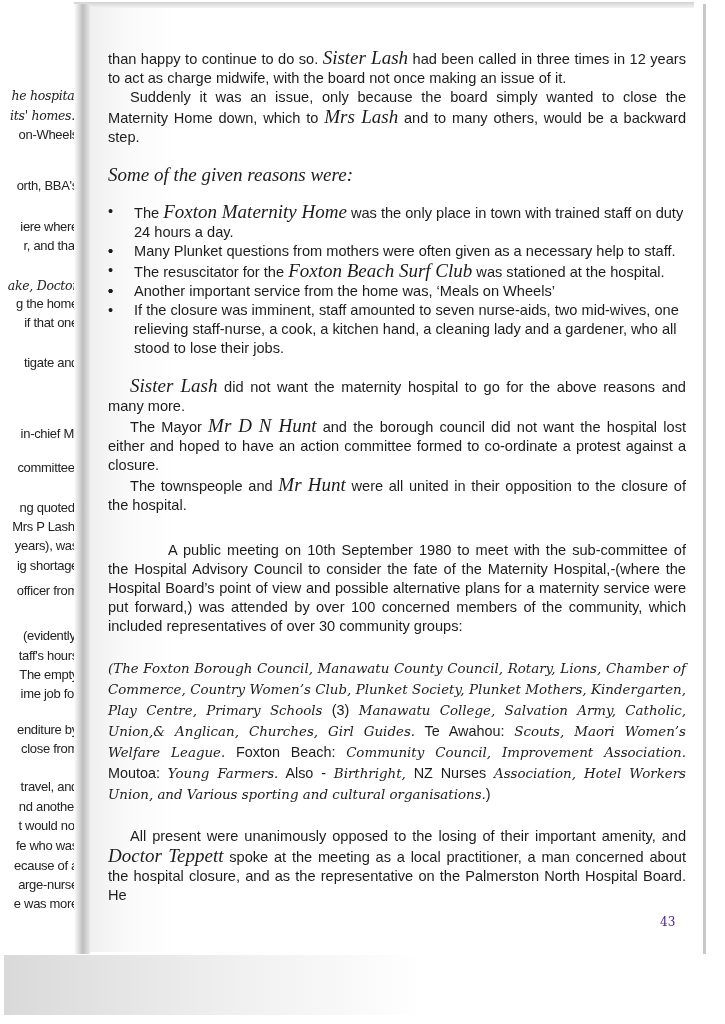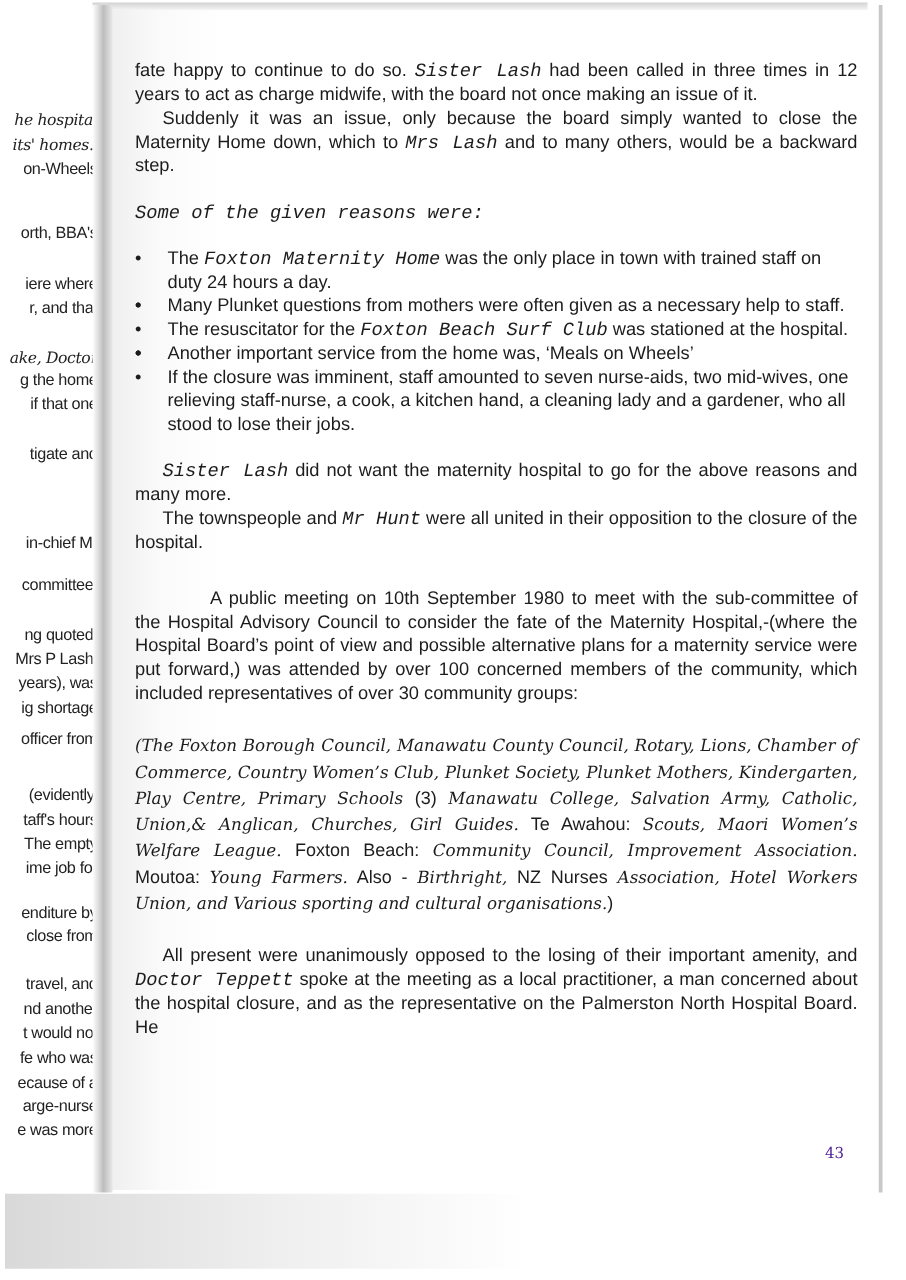--- a/index.html
+++ b/index.html
@@ -40,21 +40,21 @@
   }
   .content {
     position: absolute; left: 108px; top: 48px; width: 578px;
     font-family: "Liberation Sans", sans-serif;
     font-size: 14.6px; line-height: 19px; color: #1c1c1c;
   }
   .content p { margin: 0; }
   .indent { text-indent: 22px; }
   .justify { text-align: justify; }
   .it { font-style: italic; }
-  .serif-it { font-family: Liberation Mono, monospace; font-style: italic; font-size: 15px; }
+  .serif-it { font-family: Liberation Serif, serif; font-style: italic; font-size: 19px; }
   .gap { height: 18px; }
   ul.reasons { list-style: none; margin: 0; padding: 0; }
   ul.reasons li { position: relative; padding-left: 26px; }
   ul.reasons li .bullet { position: absolute; left: 0; top: 0; }
   .groups { font-family: "DejaVu Serif", serif; font-style: italic; font-size: 13.4px; line-height: 21px; text-align: justify; }
   .groups .up { font-style: normal; font-family: "Liberation Sans", sans-serif; font-size: 14.4px; }
   .page-number {
     position: absolute; left: 660px; top: 915px;
     font-family: "DejaVu Serif", serif; font-size: 12px; color: #4c1d95;
   }
@@ -96,21 +96,21 @@
 </div>
 
 <div class="bottom-shadow"></div>
 <div class="page"></div>
 <div class="gutter-top"></div>
 <div class="gutter"></div>
 <div class="page-right-edge"></div>
 
 <div class="content">
   <p class="justify">
-    <span>fate happy to continue to do so. </span><span class="serif-it">Sister Lash</span><span> had been called in three times in 12 years to act as charge midwife, with the board not once making an issue of it.</span>
+    <span>than happy to continue to do so. </span><span class="serif-it">Sister Lash</span><span> had been called in three times in 12 years to act as charge midwife, with the board not once making an issue of it.</span>
   </p>
   <p class="indent justify">
     <span>Suddenly it was an issue, only because the board simply wanted to close the Maternity Home down, which to </span><span class="serif-it">Mrs Lash</span><span> and to many others, would be a backward step.</span>
   </p>
   <div class="gap"></div>
   <p class="serif-it">Some of the given reasons were:</p>
   <div class="gap"></div>
   <ul class="reasons">
     <li><span class="bullet">•</span><span>The </span><span class="serif-it">Foxton Maternity Home</span><span> was the only place in town with trained staff on duty 24 hours a day.</span></li>
     <li><span class="bullet">•</span></li>
@@ -119,20 +119,23 @@
     <li><span class="bullet">•</span></li>
     <li><span class="bullet">•</span></li>
     <li><span class="bullet">•</span><span>Another important service from the home was, ‘Meals on Wheels’</span></li>
     <li><span class="bullet">•</span><span>If the closure was imminent, staff amounted to seven nurse-aids, two mid-wives, one relieving staff-nurse, a cook, a kitchen hand, a cleaning lady and a gardener, who all stood to lose their jobs.</span></li>
   </ul>
   <div class="gap"></div>
   <p class="indent justify">
     <span class="serif-it">Sister Lash</span><span> did not want the maternity hospital to go for the above reasons and many more.</span>
   </p>
   <p class="indent justify">
+    <span>The Mayor </span><span class="serif-it">Mr D N Hunt</span><span> and the borough council did not want the hospital lost either and hoped to have an action committee formed to co-ordinate a protest against a closure.</span>
+  </p>
+  <p class="indent justify">
     <span>The townspeople and </span><span class="serif-it">Mr Hunt</span><span> were all united in their opposition to the closure of the hospital.</span>
   </p>
   <div class="gap" style="height:26px"></div>
   <p class="justify" style="text-indent:60px">A public meeting on 10th September 1980  to meet with the sub-committee of the Hospital Advisory Council to consider the fate of the Maternity Hospital,-(where the Hospital Board’s point of view and possible alternative plans for a maternity service were put forward,) was attended by over 100 concerned members of the community, which included representatives of over 30 community groups:</p>
   <div class="gap" style="height:22px"></div>
   <p class="groups">
     <span>(The Foxton Borough Council, Manawatu County Council, Rotary, Lions, Chamber of Commerce, Country Women’s Club, Plunket Society, Plunket Mothers, Kindergarten, Play Centre, Primary Schools </span><span class="up">(3)</span><span> Manawatu College, Salvation Army, Catholic, Union,&amp; Anglican, Churches, Girl Guides.</span><span class="up">  Te Awahou:  </span><span>Scouts, Maori Women’s Welfare League.</span><span class="up">  Foxton Beach:  </span><span>Community Council, Improvement Association.</span><span class="up">  Moutoa:  </span><span>Young Farmers.</span><span class="up"> Also - </span><span>Birthright,</span><span class="up"> NZ Nurses </span><span>Association, Hotel Workers Union,  and Various sporting and cultural organisations.</span><span class="up">)</span>
   </p>
   <div class="gap" style="height:22px"></div>
   <p class="indent justify">

